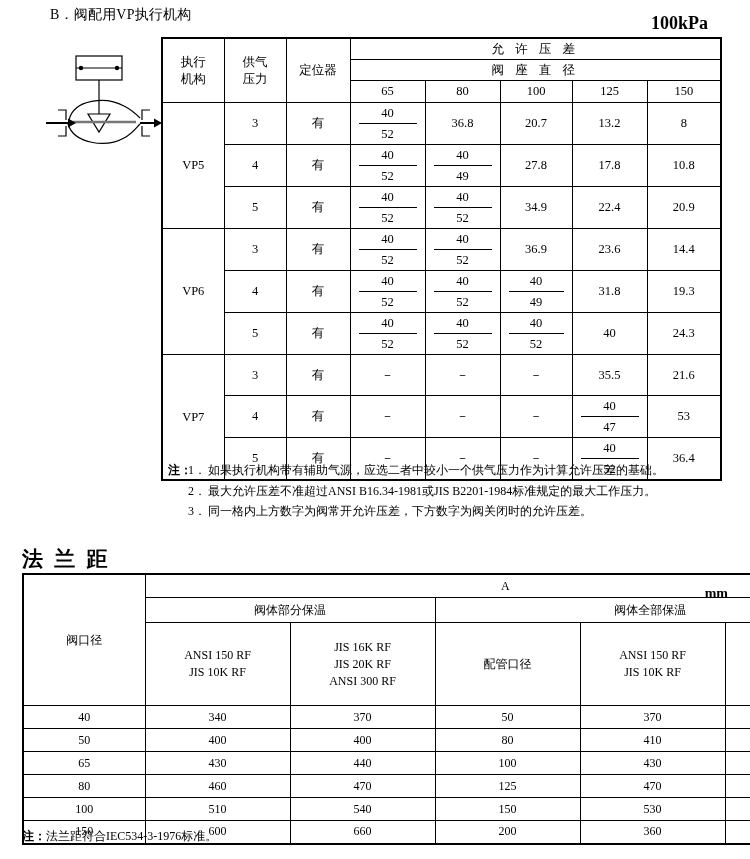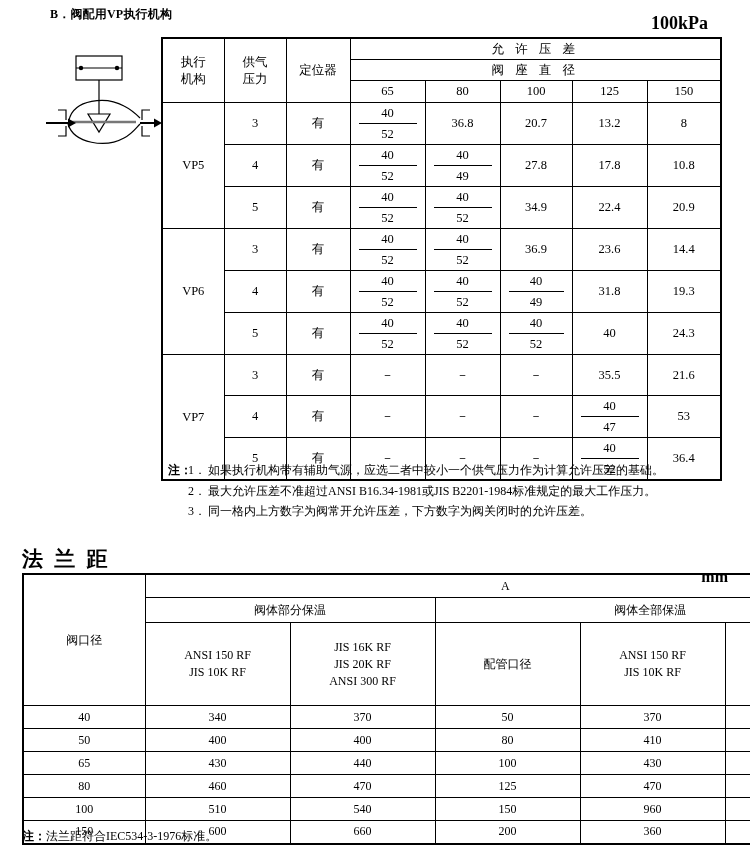--- a/index.html
+++ b/index.html
@@ -15,22 +15,22 @@
     font-family: "Liberation Serif", "DejaVu Serif", serif;
     color: #000000;
     overflow: hidden;
   }
 
   
   .sec-a-title {
     position: absolute;
     left: 50px;
     top: 6px;
-    font-size: 12px;
-    font-weight: bold;
+    font-size: 14px;
+    font-weight: normal;
     letter-spacing: 0.2px;
     white-space: nowrap;
   }
   .unit-kpa {
     position: absolute;
     right: 42px;
     top: 13px;
     font-size: 18px;
     font-weight: bold;
     white-space: nowrap;
@@ -122,22 +122,22 @@
     left: 22px;
     top: 545px;
     font-size: 21px;
     font-weight: bold;
     letter-spacing: 3px;
     white-space: nowrap;
   }
   .unit-mm {
     position: absolute;
     right: 22px;
-    top: 568px;
-    font-size: 16px;
+    top: 586px;
+    font-size: 14px;
     font-weight: bold;
     white-space: nowrap;
   }
   #tbl-flange {
     position: absolute;
     left: 22px;
     top: 573px;
     width: 701px;
     border: 2px solid #000;
   }
@@ -456,21 +456,21 @@
         <td>470</td>
         <td>125</td>
         <td>470</td>
         <td>470</td>
       </tr>
       <tr style="height: 23px;">
         <td>100</td>
         <td>510</td>
         <td>540</td>
         <td>150</td>
-        <td>960</td>
+        <td>530</td>
         <td>550</td>
       </tr>
       <tr style="height: 23px;">
         <td>150</td>
         <td>600</td>
         <td>660</td>
         <td>200</td>
         <td>360</td>
         <td>660</td>
       </tr>

